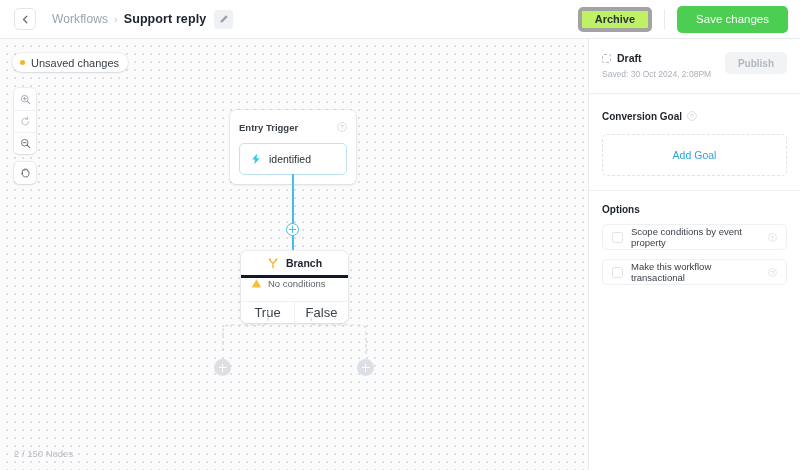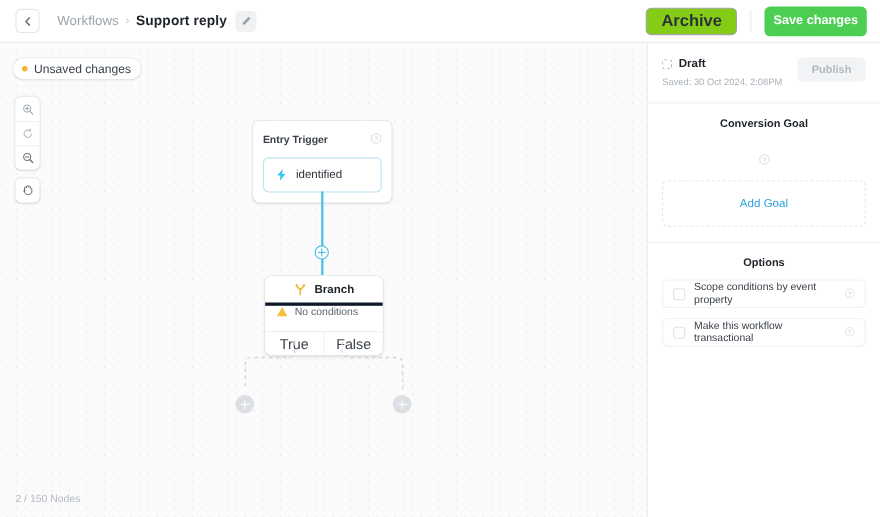--- a/index.html
+++ b/index.html
@@ -46,29 +46,29 @@
     border-radius: 4px;
     display: flex; align-items: center; justify-content: center;
     cursor: pointer;
   }
   .header-right {
     margin-left: auto; margin-right: 12px;
     display: flex; align-items: center;
   }
   .btn-archive {
     height: 25px; padding: 0 13px;
-    border: 1px solid #a3a3a3; border-radius: 5px;
-    background: #84cc16; color: #2c3239; font-size: 15px; font-weight: bold;
+    border: 4px solid #a3a3a3; border-radius: 5px;
+    background: #bef264; color: #2c3239; font-size: 11px; font-weight: bold;
     display: flex; align-items: center; cursor: pointer;
   }
   .hdr-divider { width: 1px; height: 20px; background: #e8eaed; margin: 0 12px; }
   .btn-save {
-    height: 27px; padding: 0 8px;
+    height: 27px; padding: 0 19px;
     border: none; border-radius: 5px;
-    background: #4cce52; color: #ffffff; font-size: 11.5px; font-weight: bold;
+    background: #4cce52; color: #ffffff; font-size: 11.5px; font-weight: normal;
     display: flex; align-items: center; cursor: pointer;
   }
 
   
   .canvas {
     position: absolute; top: 39px; left: 0;
     width: 588px; height: 431px;
     background-color: #fbfbfc;
     background-image: radial-gradient(#dcdfe3 0.8px, transparent 0.9px);
     background-size: 8px 8px;
@@ -212,21 +212,21 @@
   }
   .draft-title { font-size: 10.5px; color: #1d2329; font-weight: bold; }
   .draft-saved { margin-top: 5px; font-size: 8.5px; color: #a9b0b8; }
   .btn-publish {
     height: 22px; padding: 0 13px;
     border: none; border-radius: 5px;
     background: #f2f3f5; color: #b2b8bf; font-size: 10px; font-weight: bold;
     display: flex; align-items: center; cursor: pointer;
   }
 
-  .sec-label-row { display: flex; align-items: center; gap: 19px; flex-direction: column; }
+  .sec-label-row { display: flex; align-items: center; gap: 5px; }
   .sec-label { font-size: 10px; color: #1d2329; font-weight: bold; }
 
   .add-goal-box {
     margin-top: 9px; height: 42px;
     border: 1.2px dashed #dfe3e7; border-radius: 5px;
     display: flex; align-items: center; justify-content: center;
     cursor: pointer; background: #fff;
   }
   .add-goal-text { font-size: 10.5px; color: #2aa3e0; font-weight: normal; }
 

